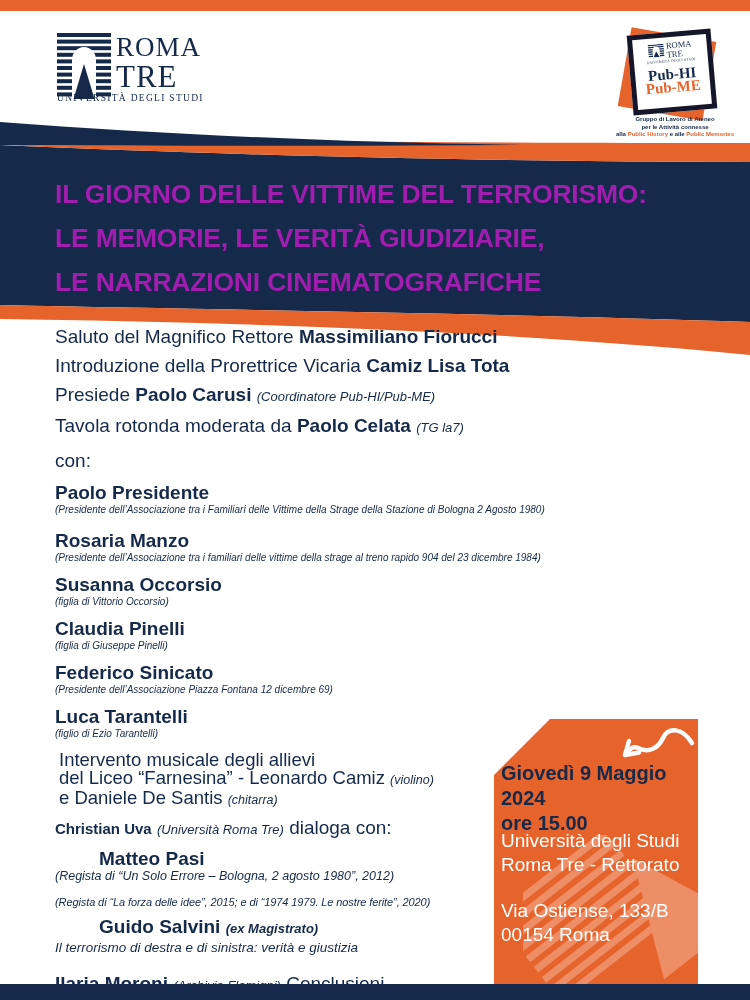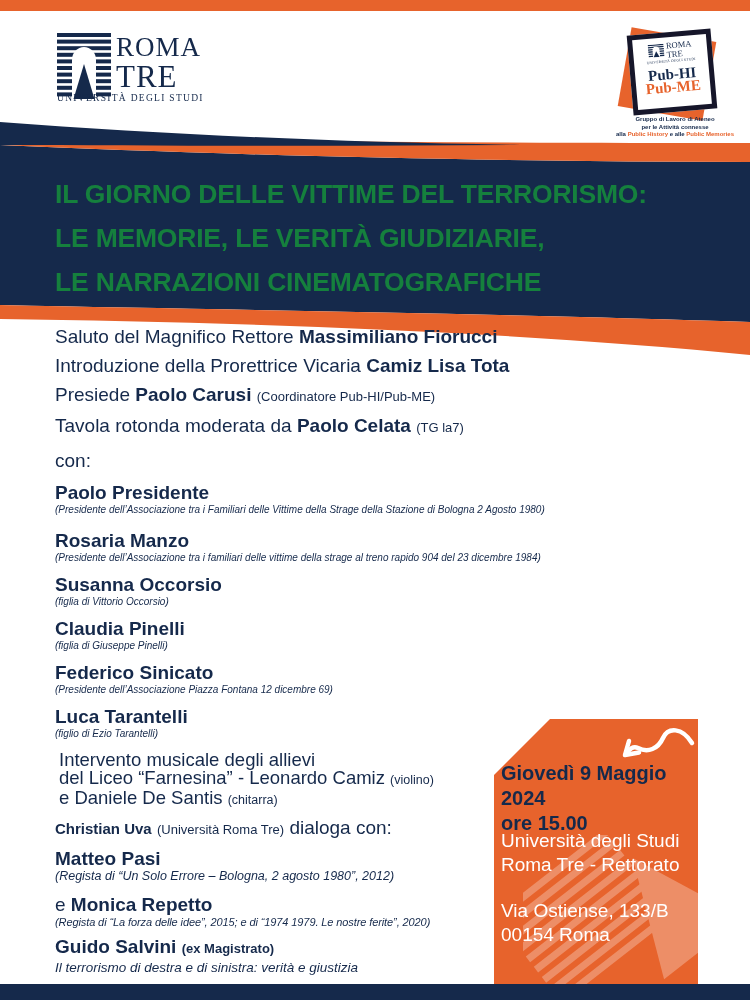--- a/index.html
+++ b/index.html
@@ -31,39 +31,39 @@
   .pub-hi{color:#15294B;font-family:"Liberation Serif",serif;font-weight:bold;font-size:15px;line-height:1;margin-top:4px;}
   .pub-me{color:#E7632C;font-family:"Liberation Serif",serif;font-weight:bold;font-size:15px;line-height:1;margin-top:-2px;}
   .pub-caption{position:absolute;left:0;top:88px;width:150px;text-align:center;color:#15294B;
                font-size:6px;line-height:7.5px;font-weight:bold;}
   .pub-caption .or{color:#E7632C;}
 
   
   .swoosh-top{position:absolute;left:0;top:118px;width:750px;height:50px;}
   .title-block{position:absolute;left:0;top:166px;width:750px;height:138px;background:#15294B;}
   .swoosh-bottom{position:absolute;left:0;top:302px;width:750px;height:58px;}
-  .title-text{position:absolute;left:55px;top:172px;width:680px;color:#15803d;
+  .title-text{position:absolute;left:55px;top:172px;width:680px;color:#a21caf;
               font-size:26.5px;font-weight:bold;line-height:44px;letter-spacing:-0.2px;z-index:5;}
 
   
   .program{position:absolute;left:55px;top:322px;width:660px;color:#15294B;}
   .p{font-size:19px;line-height:29px;margin:0;white-space:nowrap;}
   .p b{font-weight:bold;margin-top:35px;}
-  .note{font-size:13px;}
+  .note{font-style:italic;font-size:13px;}
   .con{font-size:19px;line-height:29px;margin:4px 0 0 0;}
   .speakers{margin-top:8px;}
   .sp{margin:0 0 10px 0;}
   .sp:first-child{margin-bottom:14px;}
   .sp-name{font-size:19px;font-weight:bold;line-height:20px;white-space:nowrap;}
   .sp-aff{font-size:10px;font-style:italic;line-height:14px;white-space:nowrap;}
   .musical{font-size:18.5px;line-height:17.5px;margin:0 0 7px 4px;}
   .musical .note{font-size:12.5px;}
   .dialog{font-size:19px;line-height:22px;margin:0 0 8px 0;white-space:nowrap;}
   .dialog b{font-size:15px;}
-  .blk-name{font-size:19px;font-weight:bold;line-height:20px;white-space:nowrap;}
+  .blk-name{font-size:19px;font-weight:bold;line-height:20px;white-space:nowrap;margin-left:44px;}
   .blk-aff{font-size:12.5px;font-style:italic;line-height:14px;white-space:nowrap;}
   .aff-small{font-size:11px;letter-spacing:-0.1px;}
   .blk{margin:0 0 12px 0;}
   .blk-rep{margin-bottom:8px;}
   .blk-sal{margin-bottom:4px;}
   .sal-sub{font-size:13.5px;font-style:italic;line-height:17px;white-space:nowrap;}
   .moroni{font-size:19px;line-height:18px;white-space:nowrap;}
 
   
   .event-box{position:absolute;left:494px;top:719px;width:204px;height:266px;background:#E7632C;
@@ -199,21 +199,20 @@
     </div>
 
     <p class="dialog"><b>Christian Uva</b> <span class="note">(Università Roma Tre)</span><span> dialoga con:</span></p>
 
     <div class="blk">
       <div class="blk-name">Matteo Pasi</div>
       <div class="blk-aff">(Regista di “Un Solo Errore – Bologna, 2 agosto 1980”, 2012)</div>
     </div>
 
     <div class="blk blk-rep">
-      <div class="blk-name"><span style="font-weight:normal">e </span><b>Monica Repetto</b></div>
       <div class="blk-aff aff-small">(Regista di “La forza delle idee”, 2015; e di “1974 1979. Le nostre ferite”, 2020)</div>
     </div>
 
     <div class="blk blk-sal">
       <div class="blk-name"><b>Guido Salvini</b> <span class="note">(ex Magistrato)</span></div>
       <div class="sal-sub">Il terrorismo di destra e di sinistra: verità e giustizia</div>
     </div>
 
     <p class="moroni"><b>Ilaria Moroni</b> <span class="note">(Archivio Flamigni)</span><span> Conclusioni</span></p>
   </div>

